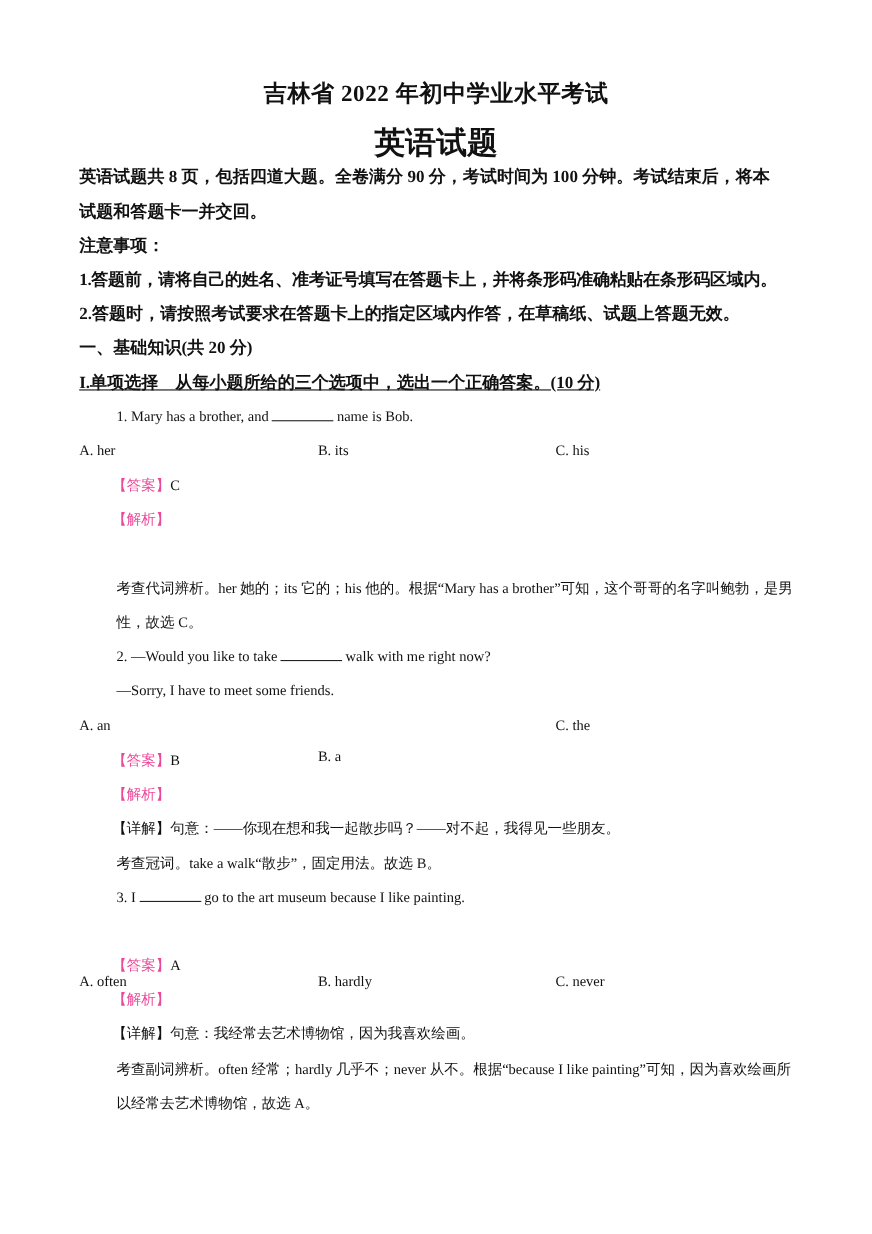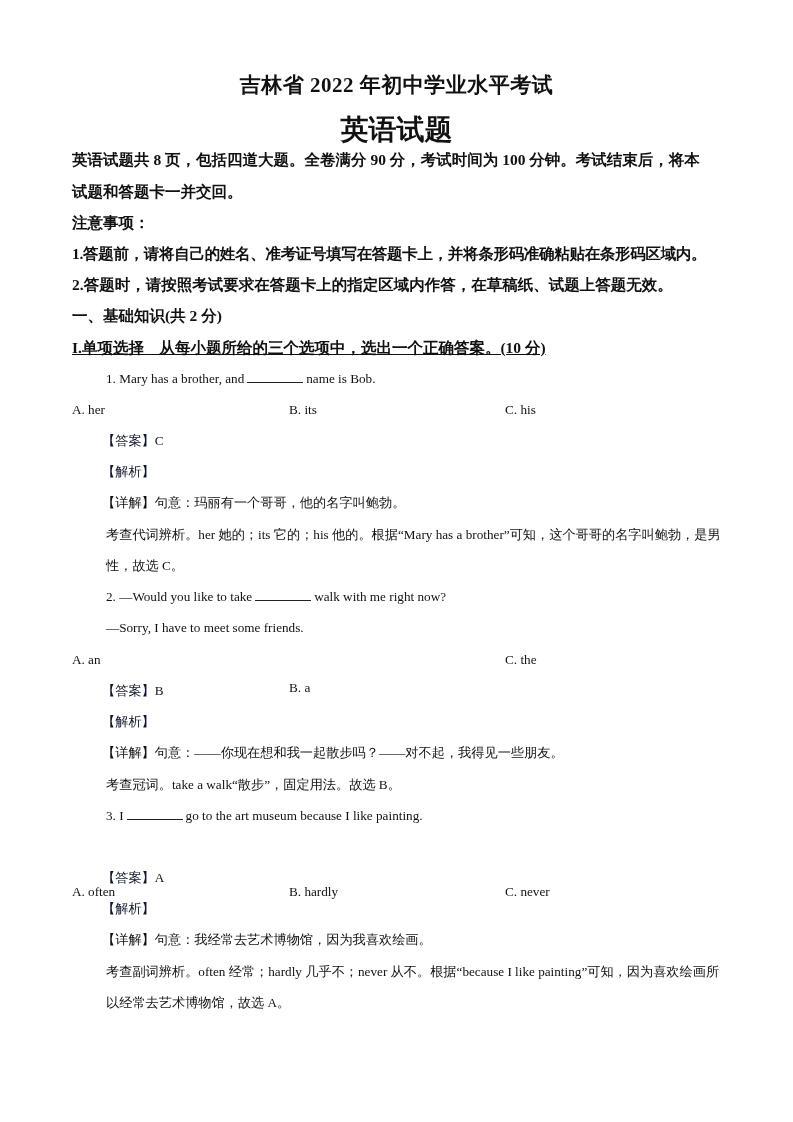--- a/index.html
+++ b/index.html
@@ -15,57 +15,54 @@
     }
     .subtitle {
       position: absolute; left: 0; width: 793px; text-align: center;
       font-weight: bold; font-size: 28px; top: 111px;
     }
     .line {
       position: absolute; left: 72px; white-space: nowrap;
     }
     .bold { font-weight: bold; font-size: 15.5px; }
     .reg { font-size: 13.2px; margin-left: 34px; }
-    .blue { color: #0f172a; }
+    .blue { color: #ec4899; }
     .optB { position: absolute; left: 289px; }
     .optC { position: absolute; left: 505px; }
     .opt { font-size: 13.2px; white-space: nowrap; }
     .blank { display: inline-block; width: 56px; border-bottom: 1px solid #222; height: 1px; vertical-align: baseline; margin: 0 3px; }
   </style>
 </head>
 <body>
 
 <div class="page">
 
   <div class="title">吉林省 2022 年初中学业水平考试</div>
   <div class="subtitle">英语试题</div>
 
   <div class="line bold" style="top:150px;">英语试题共 8 页，包括四道大题。全卷满分 90 分，考试时间为 100 分钟。考试结束后，将本</div>
   <div class="line bold" style="top:182px;">试题和答题卡一并交回。</div>
   <div class="line bold" style="top:213px;">注意事项：</div>
   <div class="line bold" style="top:244px; letter-spacing:-0.3px;">1.答题前，请将自己的姓名、准考证号填写在答题卡上，并将条形码准确粘贴在条形码区域内。</div>
   <div class="line bold" style="top:275px;">2.答题时，请按照考试要求在答题卡上的指定区域内作答，在草稿纸、试题上答题无效。</div>
-  <div class="line bold" style="top:306px;">一、基础知识(共 2 分)</div>
+  <div class="line bold" style="top:306px;">一、基础知识(共 20 分)</div>
   <div class="line bold" style="top:338px;text-decoration:underline;">I.单项选择　从每小题所给的三个选项中，选出一个正确答案。(10 分)</div>
 
   <div class="line reg" style="top:371px;">
     <span>1. Mary has a brother, and</span><span class="blank"></span><span>name is Bob.</span>
   </div>
   <div class="line opt" style="top:402px; width:700px;">
     <span>A. her</span>
     <span class="optB" style="left:217px;">B. its</span>
     <span class="optC" style="left:433px;">C. his</span>
   </div>
   <div class="line reg" style="top:432px; left:68px;">
     <span class="blue">【答案】</span><span>C</span>
   </div>
   <div class="line reg blue" style="top:463px; left:68px;">【解析】</div>
-  <div class="line reg" style="top:494px; left:68px;">
-    <span>【详解】</span><span>句意：玛丽有一个哥哥，他的名字叫鲍勃。</span>
-  </div>
   <div class="line reg" style="top:526px;">考查代词辨析。her 她的；its 它的；his 他的。根据“Mary has a brother”可知，这个哥哥的名字叫鲍勃，是男</div>
   <div class="line reg" style="top:557px;">性，故选 C。</div>
 
   <div class="line reg" style="top:589px;">
     <span>2. —Would you like to take</span><span class="blank"></span><span>walk with me right now?</span>
   </div>
   <div class="line reg" style="top:620px;">—Sorry, I have to meet some friends.</div>
   <div class="line opt" style="top:652px; width:700px;">
     <span>A. an</span>
     <span class="optB" style="left:217px;margin-top:28px;">B. a</span>

